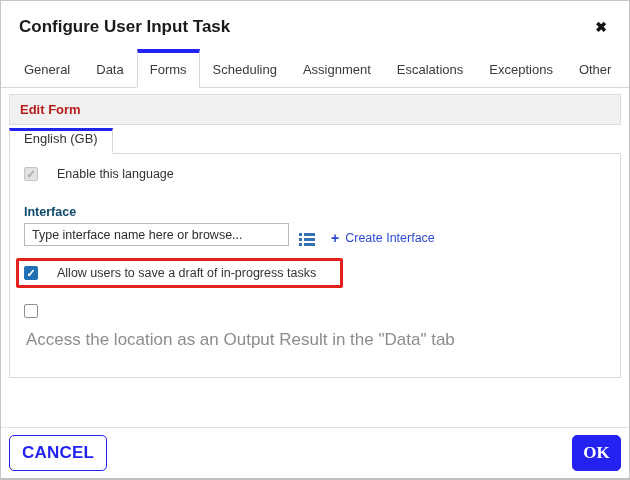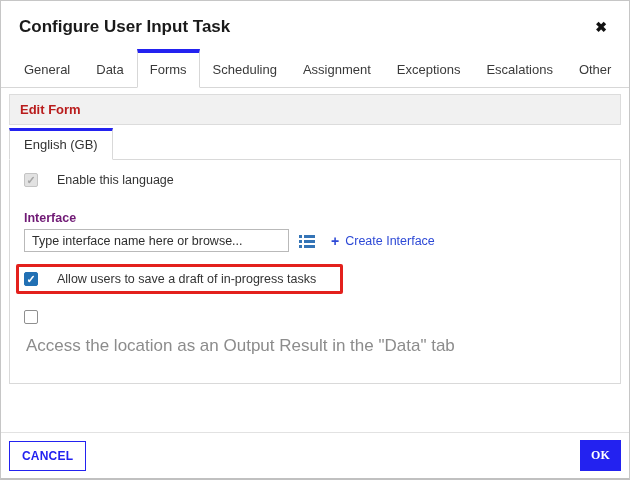--- a/index.html
+++ b/index.html
@@ -57,21 +57,21 @@
     font-size: 13px; font-weight: bold; color: #b91c1c;
   }
   .lang-tab-row { margin-top: 3px; display: flex; }
   .lang-tab {
     display: inline-block;
     border-top: 3px solid #2322f0;
     border-left: 1px solid #d9d9d9;
     border-right: 1px solid #d9d9d9;
     border-bottom: 1px solid #fff;
     margin-bottom: -1px;
-    padding: 6px 14px 7px 14px;
+    padding: 0 14px 7px 14px;
     font-size: 13px; color: #333;
     background: #fff;
     position: relative; z-index: 2;
     cursor: pointer;
   }
   .panel {
     border: 1px solid #d9d9d9;
     height: 225px;
     padding: 10px 14px;
     position: relative; z-index: 1;
@@ -85,22 +85,22 @@
     font-size: 11px; line-height: 1;
     border-radius: 2px;
     cursor: pointer;
   }
   .cb.checked { background: #2170b4; border-color: #2170b4; color: #fff; }
   .cb.checked::after { content: "✓"; font-weight: bold; }
   .cb.disabled { background: #e2e2e2; border-color: #c4c4c4; color: #a6a6a6; cursor: default; }
   .cb.disabled::after { content: "✓"; font-weight: bold; }
   .cb-label { font-size: 12.5px; color: #333; }
   .enable-row { margin: 3px 0 0 0; }
-  .field-label { font-size: 12.5px; font-weight: bold; color: #701a75; margin: 24px 0 4px 0; }
-  .interface-row { display: flex; align-items: center; }
+  .field-label { font-size: 12.5px; font-weight: bold; color: #0c4a6e; margin: 24px 0 4px 0; }
+  .interface-row { display: flex; align-items: flex-end; }
   .interface-input {
     width: 265px; height: 23px;
     border: 1px solid #b9b9b9;
     padding: 2px 7px;
     font-size: 12.5px; color: #222;
     font-family: "Liberation Sans", sans-serif;
     outline: none;
   }
   .interface-input::placeholder { color: #2e2e2e; opacity: 1; }
   .list-icon { margin-left: 10px; display: inline-flex; cursor: pointer; }
@@ -123,23 +123,23 @@
   
   .footer {
     position: absolute; left: 0; right: 0; bottom: 0;
     border-top: 1px solid #e2e2e2;
     background: #fff;
     display: flex; align-items: center; justify-content: space-between;
     padding: 7px 8px;
   }
   .btn {
     font-family: "Liberation Sans", sans-serif;
-    font-size: 12px; font-weight: bold;
+    font-size: 17px; font-weight: bold;
     padding: 7px 12px;
-    border-radius: 0;
+    border-radius: 5px;
     cursor: pointer;
     letter-spacing: 0.2px;
   }
   .btn-cancel { background: #fff; color: #2322f0; border: 1px solid #2322f0; }
   .btn-ok { background: #2322f0; color: #fff; border: 1px solid #2322f0; padding: 7px 10px; font-family: Liberation Serif, serif; }
 </style>
 </head>
 <body>
 
 <div class="screen">
@@ -148,22 +148,22 @@
     <div class="title">Configure User Input Task</div>
     <div class="close-btn">✖</div>
   </div>
 
   <div class="tabs">
     <div class="tab">General</div>
     <div class="tab">Data</div>
     <div class="tab active">Forms</div>
     <div class="tab">Scheduling</div>
     <div class="tab">Assignment</div>
+    <div class="tab">Escalations</div>
     <div class="tab">Exceptions</div>
-    <div class="tab">Escalations</div>
     <div class="tab">Other</div>
   </div>
 
   <div class="content">
 
     <div class="section-header">Edit Form</div>
 
     <div class="lang-tab-row">
       <div class="lang-tab">English (GB)</div>
     </div>

